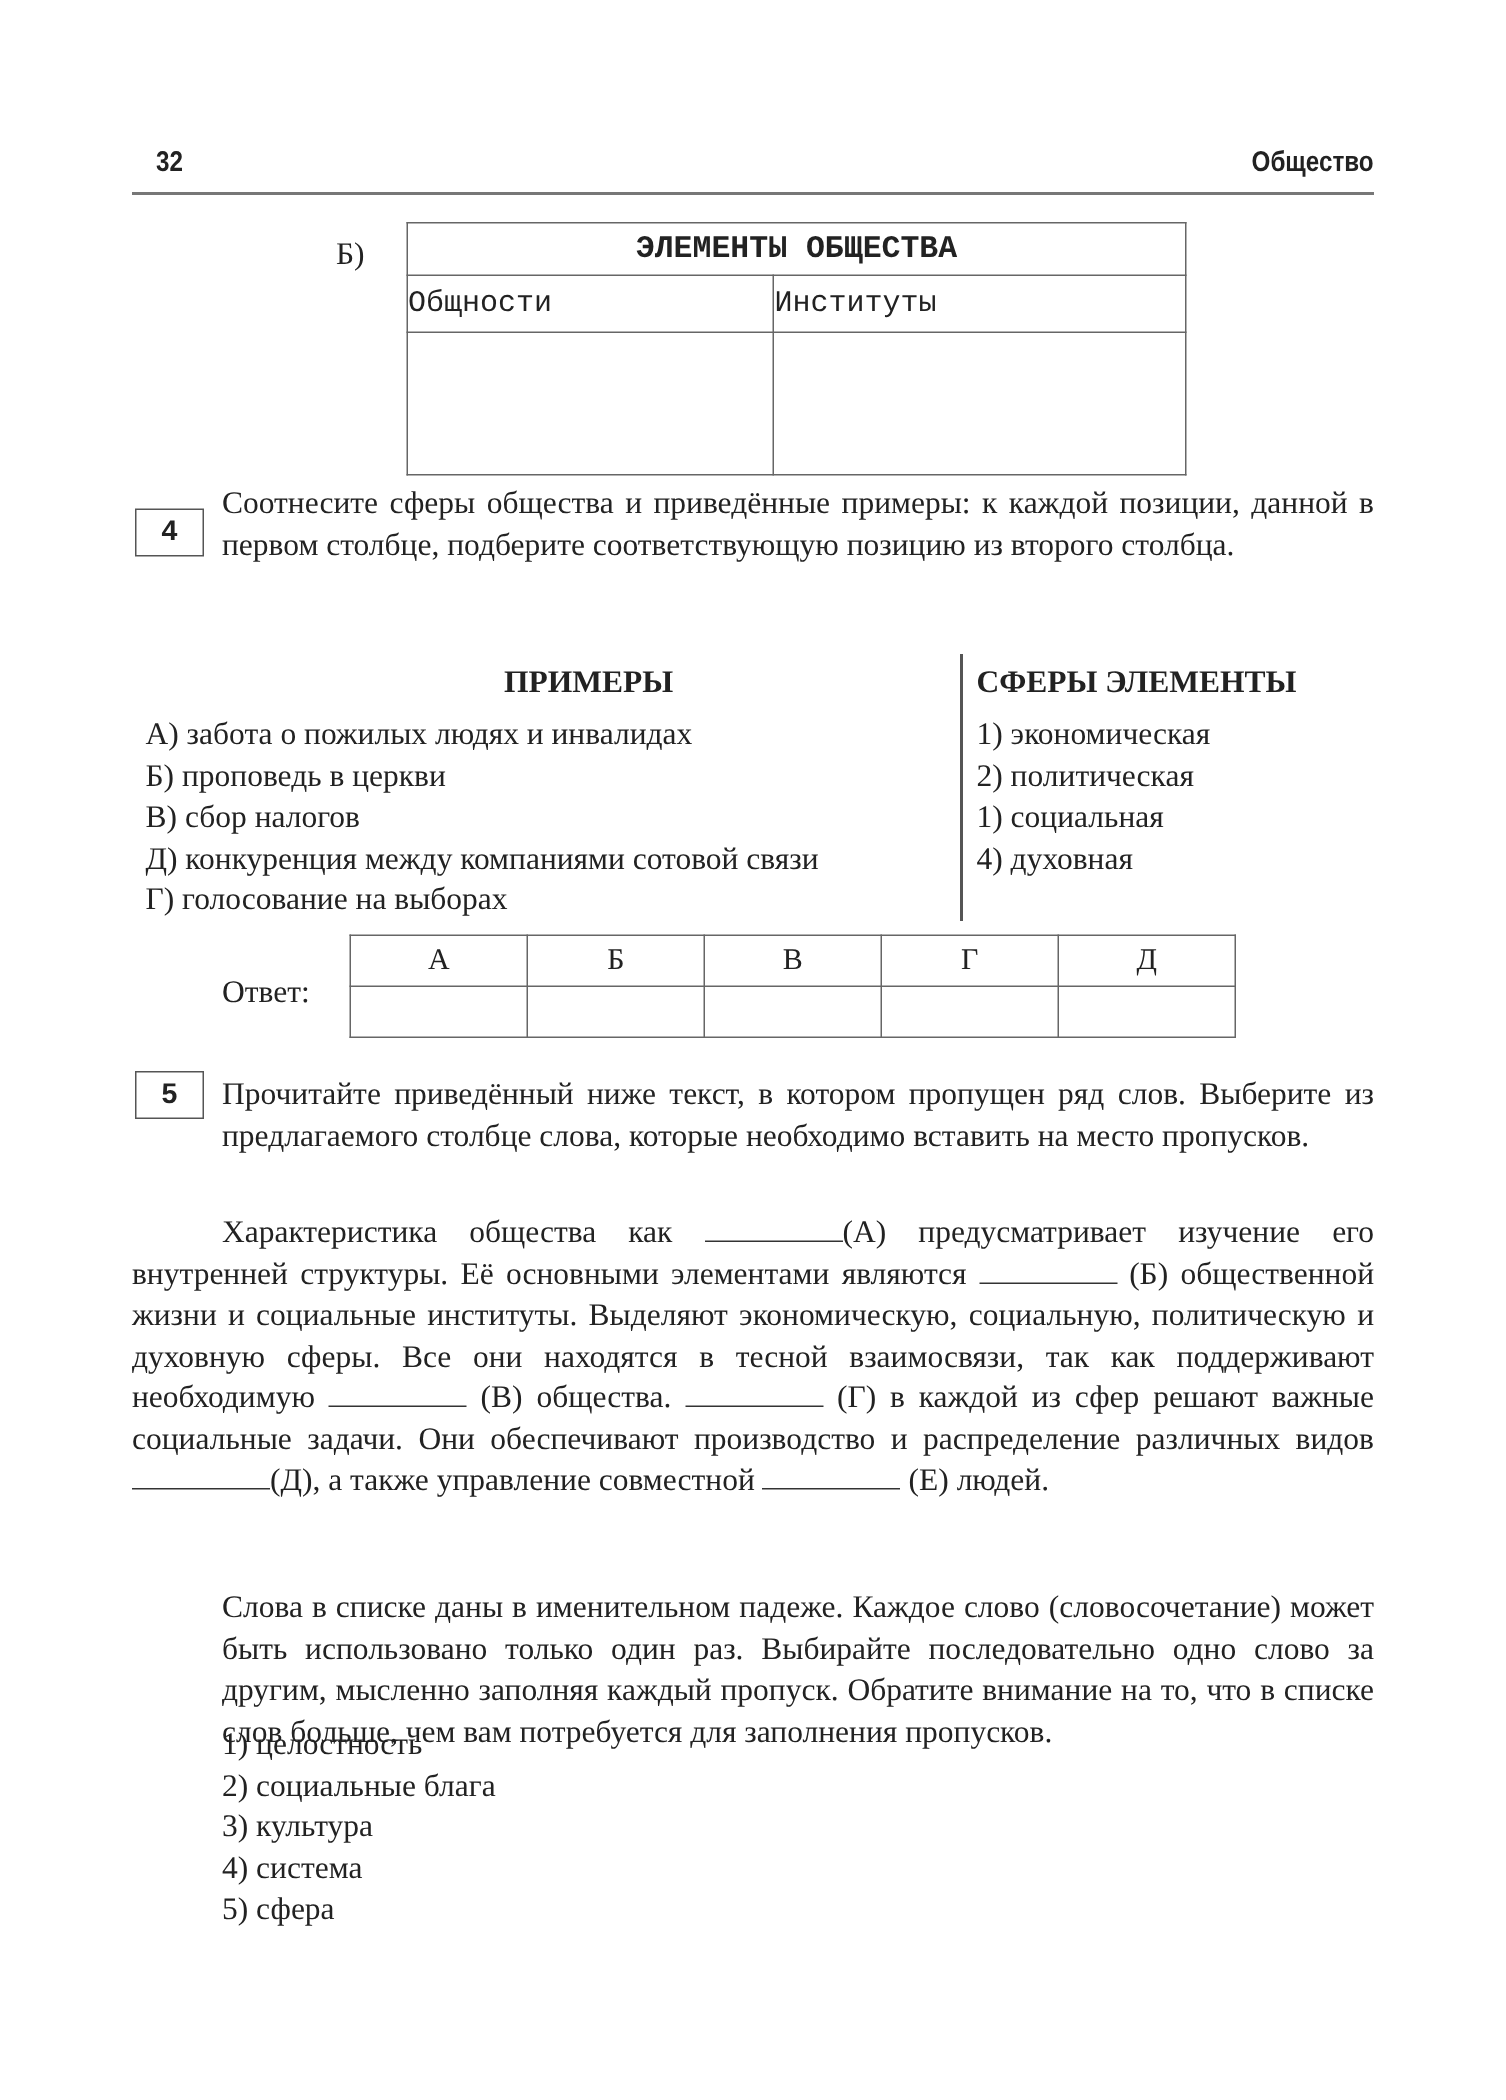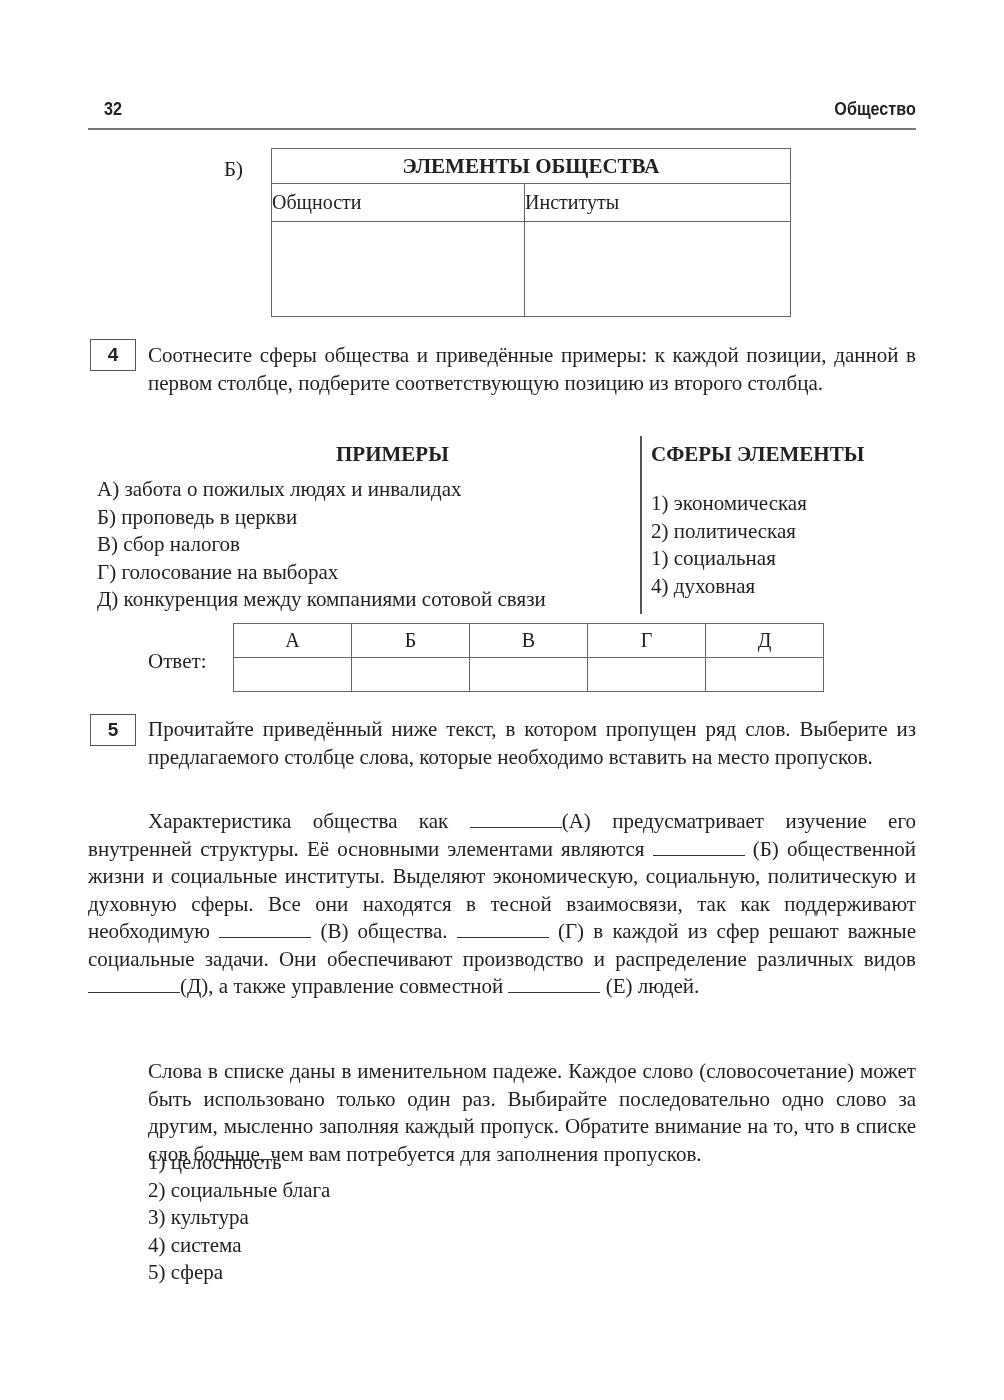--- a/index.html
+++ b/index.html
@@ -6,37 +6,37 @@
   body { width:1004px; height:1400px; position:relative; overflow:hidden; color:#222; font-family:"DejaVu Serif","Liberation Serif",serif; }
   .abs { position:absolute; }
   .runhead-num { left:104px; top:98px; font-family:"Liberation Sans",sans-serif; font-weight:bold; font-size:19px; letter-spacing:0px; transform:scaleX(0.85); transform-origin:left top; }
   .runhead-title { right:88px; top:98px; font-family:"Liberation Sans",sans-serif; font-weight:bold; font-size:19px; transform:scaleX(0.85); transform-origin:right top; }
   .rule { left:88px; top:128px; width:828px; height:2px; background:#777; }
 
   .txt { font-family:"Liberation Serif","DejaVu Serif",serif; font-size:21px; line-height:27.5px; color:#222; }
   .b-label { left:224px; top:156px; }
   table { border-collapse:collapse; }
   .elem-table { left:271px; top:148px; width:520px; }
-  .elem-table td, .elem-table th { border:1.5px solid #666; font-family:Liberation Serif, serif; font-size:20px; padding:0; }
+  .elem-table td, .elem-table th { border:1.5px solid #666; font-family:Liberation Mono, monospace; font-size:20px; padding:0; }
   .elem-table .h1 { height:34px; font-weight:bold; font-size:21px; }
   .elem-table .h2 { height:37px; font-weight:normal; }
   .elem-table .body-cell { height:94px; }
 
   .numbox { width:44px; height:30px; border:1.5px solid #555; font-family:"Liberation Sans",sans-serif; font-weight:bold; font-size:19px; text-align:center; line-height:30px; }
   .q4box { left:90px; top:339px; }
   .q5box { left:90px; top:714px; }
   .para { left:148px; width:768px; text-align:justify; }
-  .q4text { top:342px; }
+  .q4text { top:322px; }
   .q5text { top:716px; }
 
   .col-divider { left:640px; top:436px; width:1.5px; height:178px; background:#555; }
   .ex-head { left:300px; top:441px; font-weight:bold;margin-left:36px; }
   .sp-head { left:651px; top:441px; font-weight:bold; }
   .ex-list { left:97px; top:476px; }
-  .sp-list { left:651px; top:476px;margin-top:14px; }
+  .sp-list { left:651px; top:476px; }
   .list-item { white-space:nowrap; height:27.5px; }
 
   .answer-label { left:148px; top:648px; }
   .ans-table { left:233px; top:623px; width:591px; }
   .ans-table td { border:1.5px solid #666; width:118px; text-align:center; font-family:"Liberation Serif",serif; font-size:20px; padding:0; }
   .ans-table .hrow td { height:33px; }
   .ans-table .brow td { height:33px; }
 
   .passage { top:808px; left:88px; width:828px; text-align:justify; }
   .passage .indent { display:inline-block; width:60px; }
@@ -72,22 +72,22 @@
 <div class="abs txt para q4text">Соотнесите сферы общества и приведённые примеры: к каждой позиции, данной в первом столбце, подберите соответствующую позицию из второго столбца.</div>
 
 <div class="abs txt ex-head">ПРИМЕРЫ</div>
 <div class="abs txt sp-head">СФЕРЫ ЭЛЕМЕНТЫ</div>
 <div class="abs col-divider"></div>
 
 <div class="abs txt ex-list">
   <div class="list-item">А) забота о пожилых людях и инвалидах</div>
   <div class="list-item">Б) проповедь в церкви</div>
   <div class="list-item">В) сбор налогов</div>
+  <div class="list-item">Д) конкуренция между компаниями сотовой связи</div>
   <div class="list-item">Г) голосование на выборах</div>
-  <div class="list-item">Д) конкуренция между компаниями сотовой связи</div>
 </div>
 <div class="abs txt sp-list">
   <div class="list-item">1) экономическая</div>
   <div class="list-item">2) политическая</div>
   <div class="list-item">1) социальная</div>
   <div class="list-item">4) духовная</div>
 </div>
 
 <div class="abs txt answer-label">Ответ:</div>
 <table class="abs ans-table">

